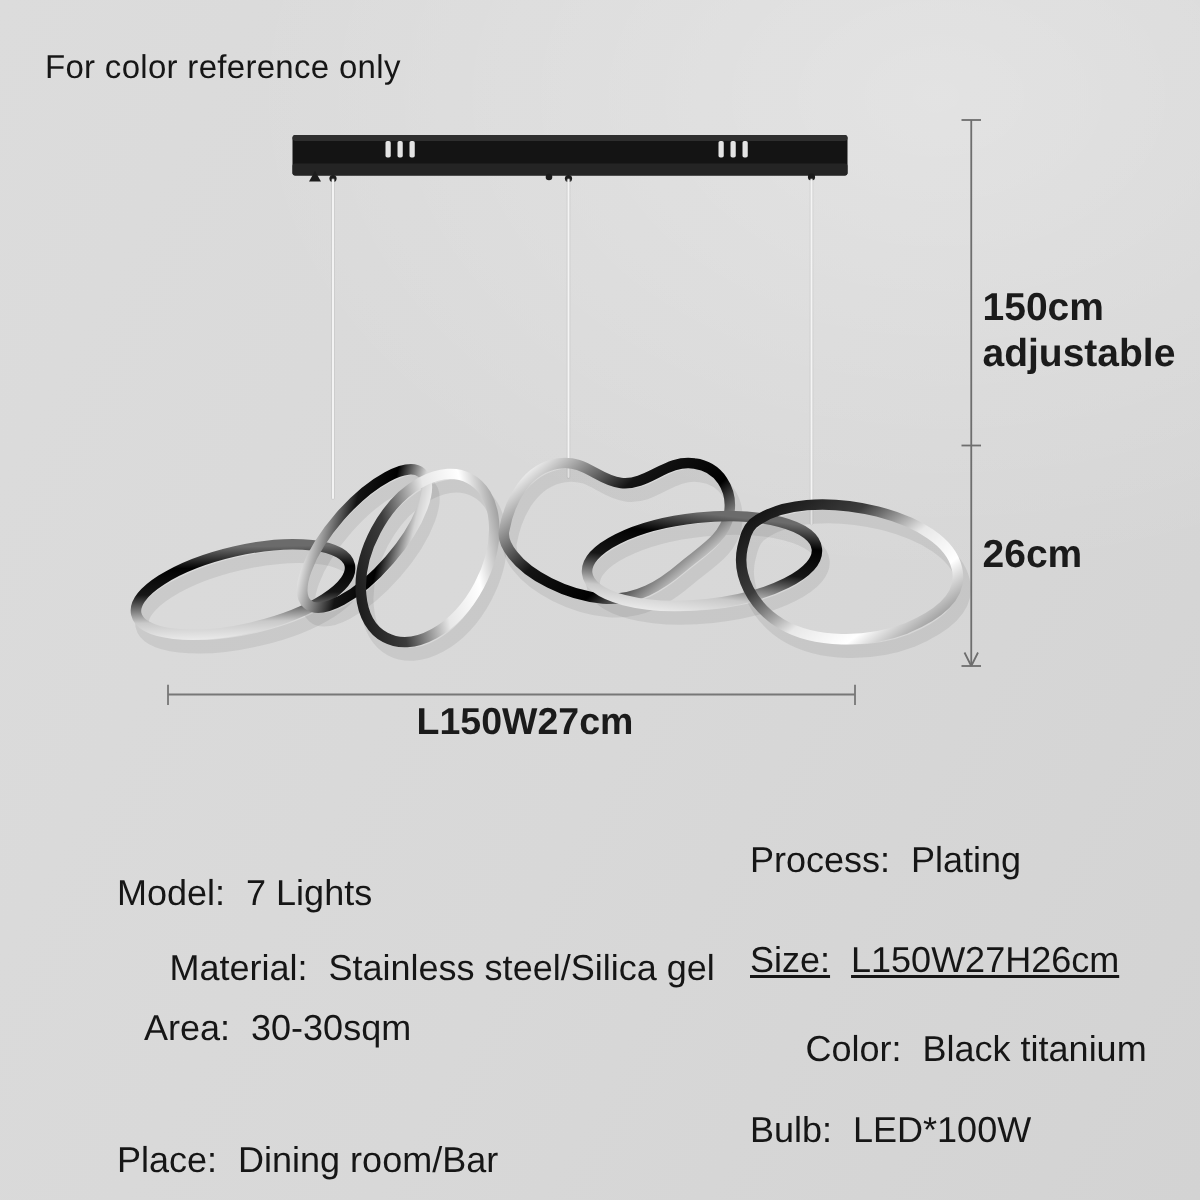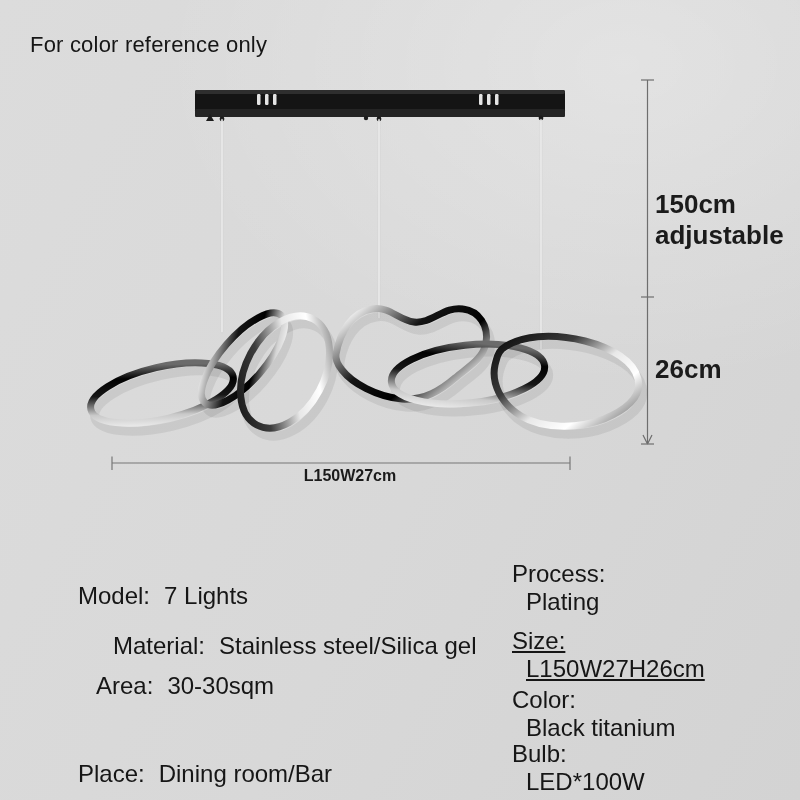--- a/index.html
+++ b/index.html
@@ -8,27 +8,27 @@
     background:
       radial-gradient(130% 90% at 78% 8%, rgba(255,255,255,.28) 0%, rgba(255,255,255,0) 45%),
       linear-gradient(118deg,#dcdcdc 0%,#d8d8d8 55%,#d3d3d3 100%);
     font-family:"Liberation Sans",sans-serif;color:#161616;
   }
   .note{position:absolute;left:30px;top:32px;font-size:22px;letter-spacing:.2px;}
   svg.scene{position:absolute;left:0;top:0;}
   .dim-label{position:absolute;font-size:26px;color:#1b1b1b;font-weight:bold;}
   #drop-label{left:655px;top:189px;width:128px;line-height:31px;}
   #height-label{left:655px;top:354px;}
-  #width-label{left:190px;top:467px;width:320px;text-align:center;font-size:16px;}
+  #width-label{left:190px;top:467px;width:320px;text-align:center;font-size:25px;}
   .spec-row{position:absolute;display:flex;font-size:24px;white-space:nowrap;}
   .spec-value{margin-left:14px;}
   .col-left{left:78px;}
-  .col-right{left:512px;flex-direction:column;}
+  .col-right{left:500px;}
   #row-l0{top:582px;} #row-l1{top:632px;margin-left:35px;} #row-l2{top:672px;margin-left:18px;} #row-l3{top:760px;}
-  #row-r0{top:560px;} #row-r1{top:627px;text-decoration:underline;} #row-r2{top:686px;} #row-r3{top:740px;}
+  #row-r0{top:560px;} #row-r1{top:627px;text-decoration:underline;} #row-r2{top:686px;margin-left:37px;} #row-r3{top:740px;}
 </style>
 </head>
 <body>
 
 <div class="stage">
 
   <div class="note">For color reference only</div>
 
   <svg class="scene" width="800" height="800" viewBox="0 0 800 800">
     <defs>

